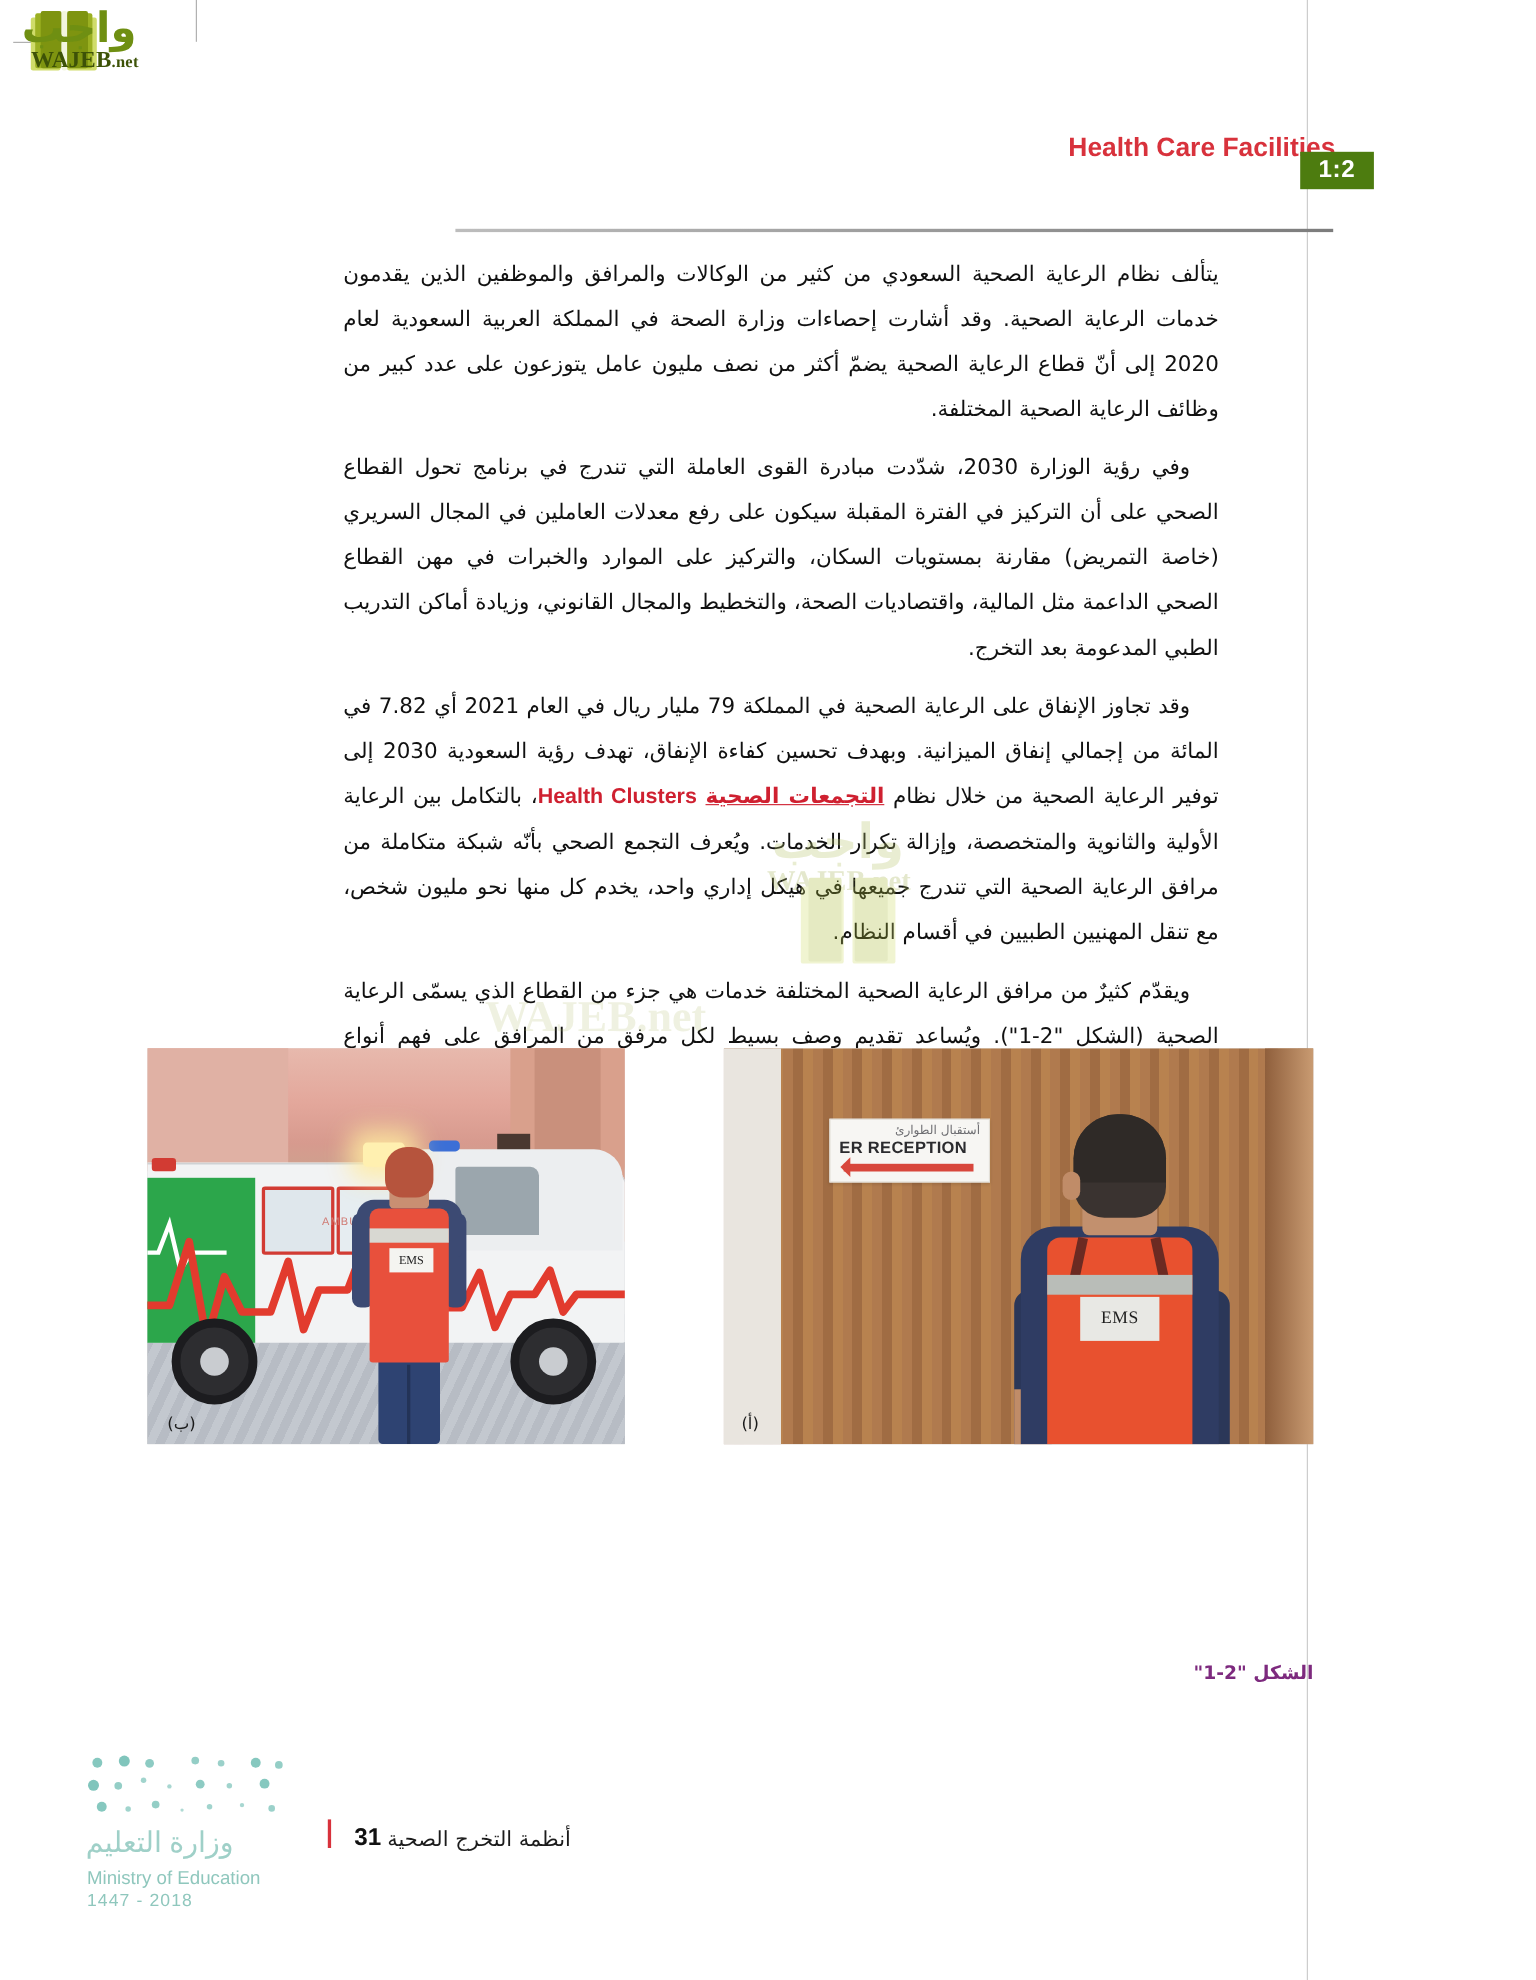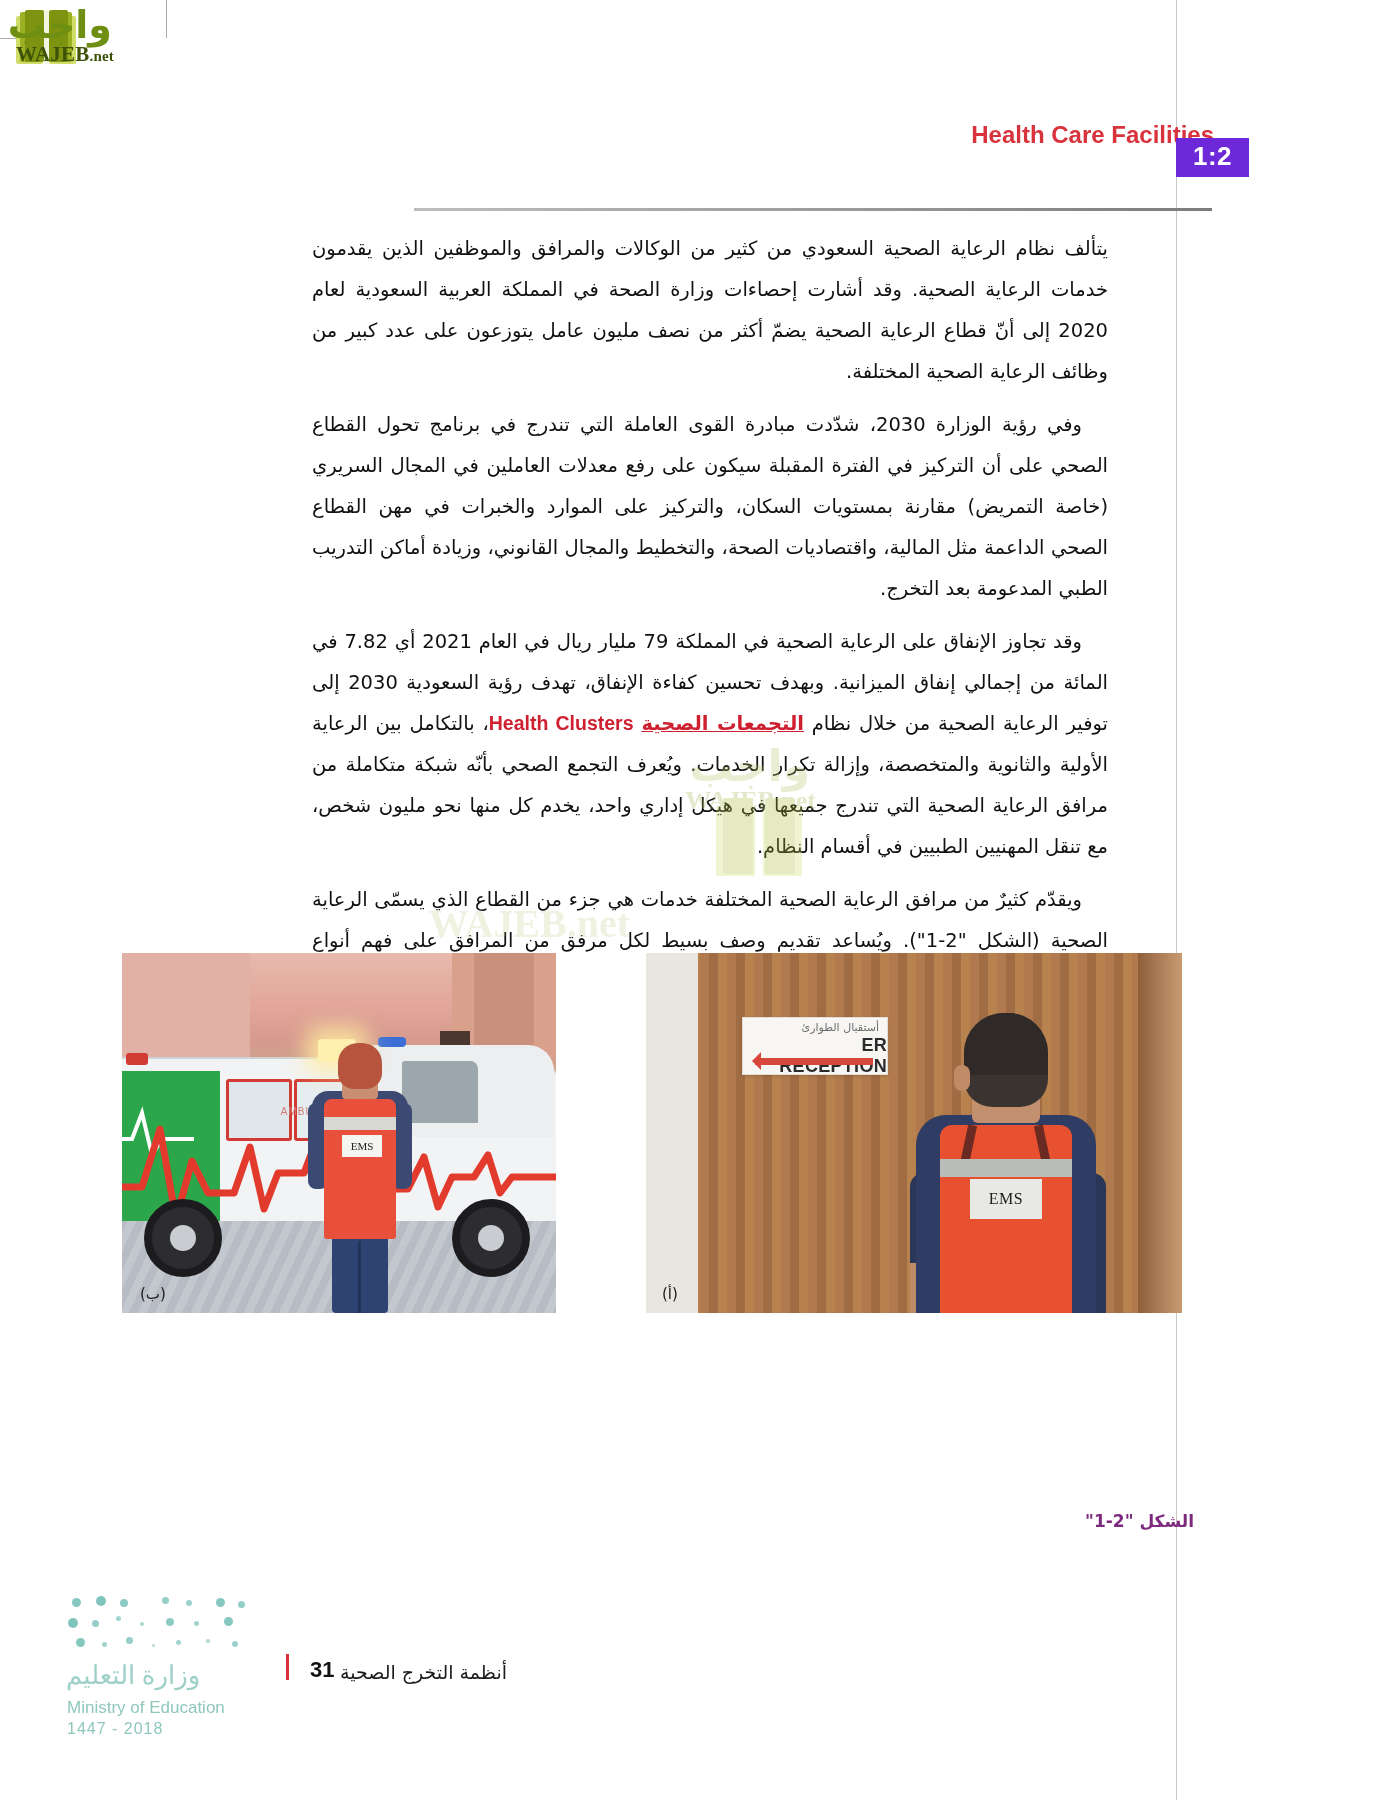--- a/index.html
+++ b/index.html
@@ -2,21 +2,21 @@
 <html lang="ar" dir="rtl"><head>
 <meta charset="utf-8">
 <title>Health Care Facilities</title>
 <style>
   html,body{margin:0;padding:0;}
   body{
     width:1396px;height:1800px;background:#ffffff;
     font-family:"Liberation Serif", "DejaVu Serif", serif;
     position:relative;overflow:hidden;
   }
-  .page{position:absolute;inset:0;}
+  .page{position:absolute;inset:0;margin-left:12px;}
 
   
   .wajeb-logo{position:absolute;left:8px;top:6px;width:190px;height:62px;}
   .wajeb-ar{
     position:absolute;right:86px;top:0px;font-size:38px;font-weight:bold;
     color:#6f8f12;font-family:"DejaVu Sans",sans-serif;line-height:1;white-space:nowrap;
   }
   .wajeb-en{
     position:absolute;right:84px;top:36px;font-size:21px;font-weight:bold;color:#3d5207;
     font-family:"Liberation Serif",serif;letter-spacing:.2px;white-space:nowrap;
@@ -33,22 +33,22 @@
   .bk.spine{left:28px;top:0px;width:5px;height:54px;background:#f2f5df;}
 
   
   .crop-v{position:absolute;left:166px;top:0;width:1px;height:38px;background:#a9a9a9;}
   .crop-h{position:absolute;left:0px;top:38px;width:58px;height:1px;background:#a9a9a9;}
   .crop-r{position:absolute;left:1176px;top:0px;width:1px;height:1800px;background:#c8c8c8;}
 
   
   .hdr{position:absolute;right:182px;top:120px;width:900px;text-align:left;}
   .hdr-badge{
-    position:absolute;right:-35px;top:18px;background:#6d28d9;color:#fff;
-    font-family:"Liberation Sans",sans-serif;font-weight:bold;font-size:26px;
+    position:absolute;right:-35px;top:18px;background:#4d7c0f;color:#fff;
+    font-family:"Liberation Sans",sans-serif;font-weight:bold;font-size:22px;
     padding:4px 17px 6px 17px;letter-spacing:.5px;line-height:1.1;text-align:right;
   }
   .hdr-ar{
     text-align:right;color:#d8323c;font-size:29px;font-weight:bold;
     font-family:"DejaVu Sans",sans-serif;line-height:1.2;padding-left:90px;
   }
   .hdr-en{
     text-align:right;color:#d8323c;font-size:24px;font-weight:bold;
     font-family:"Liberation Sans",sans-serif;line-height:1.25;padding-left:90px;
     direction:ltr;
@@ -153,21 +153,21 @@
   
   .er-wall{position:absolute;left:0;top:0;width:100%;height:100%;
      background:repeating-linear-gradient(90deg,#b07a4e 0 9px,#a06c43 9px 18px,#b8824f 18px 27px);}
   .er-wallL{position:absolute;left:0;top:0;width:52px;height:100%;background:#e9e5df;}
   .er-wallR{position:absolute;right:0;top:0;width:44px;height:100%;
      background:linear-gradient(90deg,#8f5f3c,#c99b72);}
   .er-sign{position:absolute;left:96px;top:64px;width:144px;height:56px;background:#f7f6f3;
      border:1px solid #e2ded6;box-shadow:0 1px 3px rgba(0,0,0,.15);}
   .er-sign .ar{position:absolute;right:8px;top:3px;font-size:11px;color:#6e6e72;
      font-family:"DejaVu Sans",sans-serif;}
-  .er-sign .en{position:absolute;left:8px;top:17px;font-size:18px;font-weight:bold;color:#2b2b2e;
+  .er-sign .en{position:absolute;left:8px;top:17px;font-size:15px;font-weight:bold;color:#2b2b2e;
      font-family:"Liberation Sans",sans-serif;letter-spacing:.3px;}
   .er-arrow{position:absolute;left:12px;top:40px;width:118px;height:7px;background:#d8473c;}
   .er-arrow:after{content:"";position:absolute;left:-12px;top:-6px;border:9px solid transparent;
      border-right-color:#d8473c;}
   .pm2{position:absolute;left:240px;bottom:0;width:240px;height:300px;}
   .pm2-head{position:absolute;left:78px;top:0;width:84px;height:94px;border-radius:40px 40px 28px 28px;background:#3a3330;}
   .pm2-hair{position:absolute;left:78px;top:0;width:84px;height:62px;border-radius:40px 40px 0 0;background:#2f2a27;}
   .pm2-nape{position:absolute;left:86px;top:72px;width:68px;height:38px;background:#c2906e;border-radius:6px;}
   .pm2-ear{position:absolute;left:68px;top:52px;width:16px;height:26px;border-radius:8px;background:#c08c68;}
   .pm2-shirt{position:absolute;left:30px;top:102px;width:180px;height:198px;background:#2f3c63;border-radius:30px 30px 0 0;}

